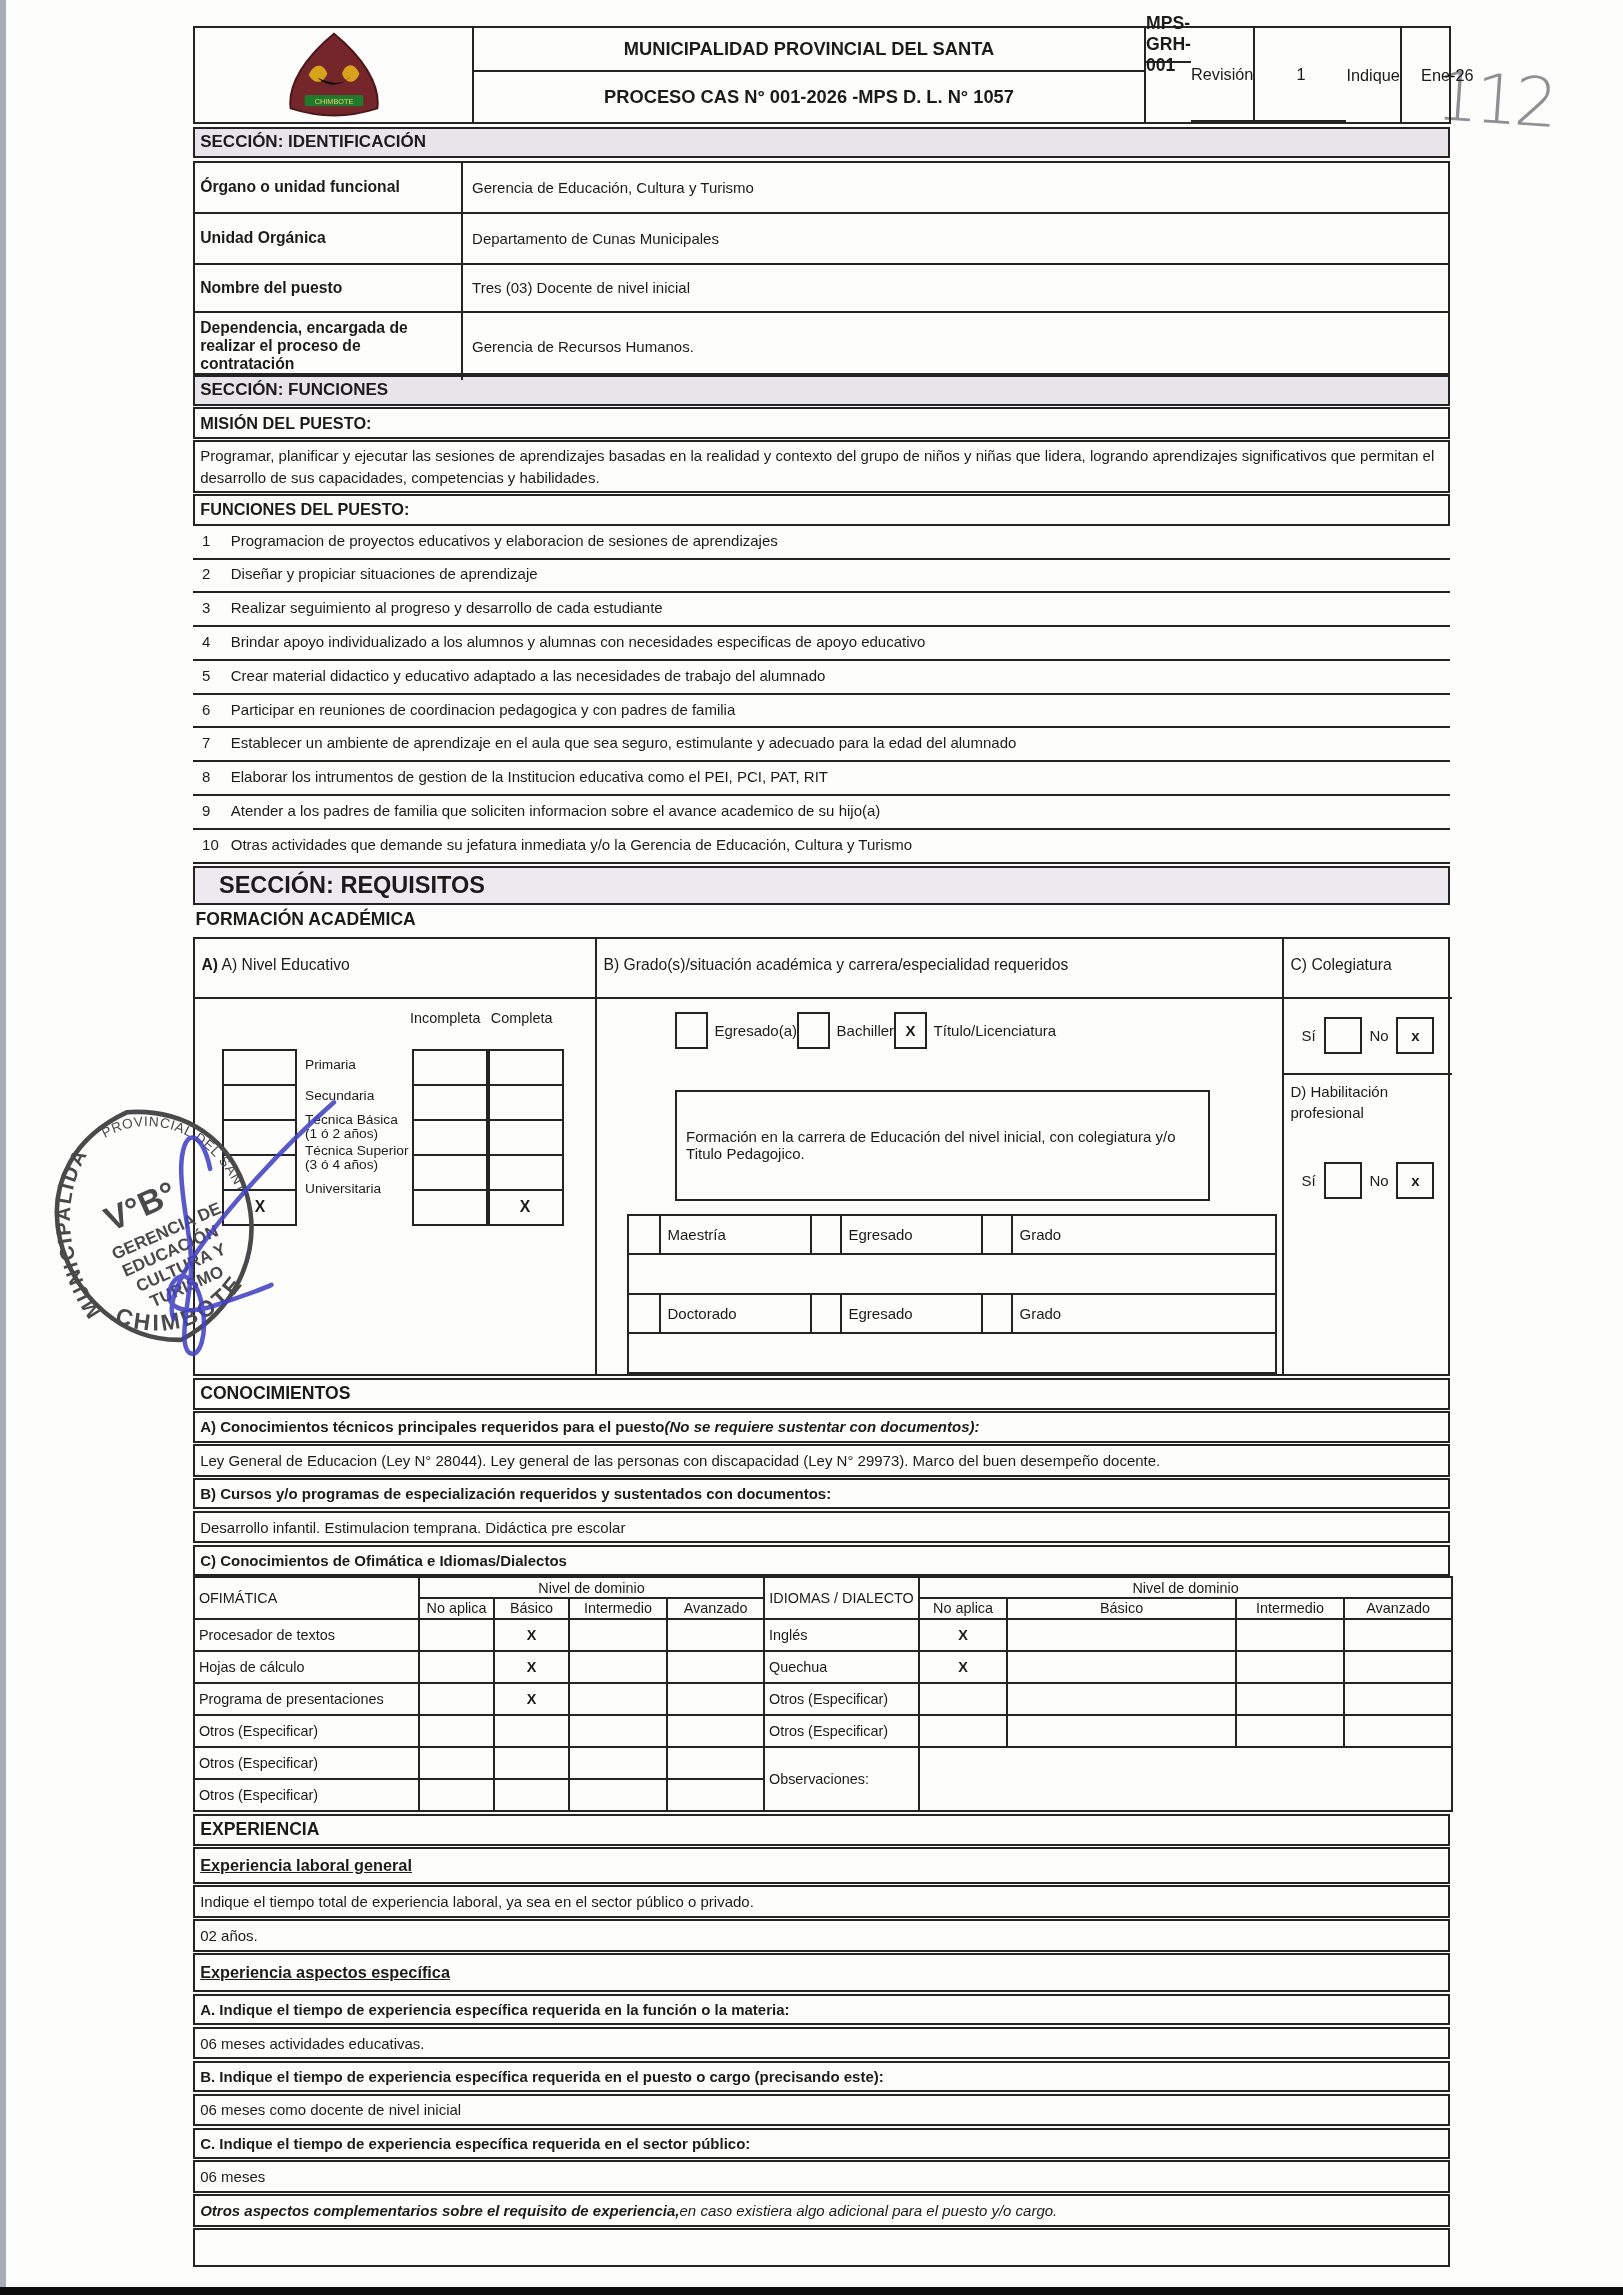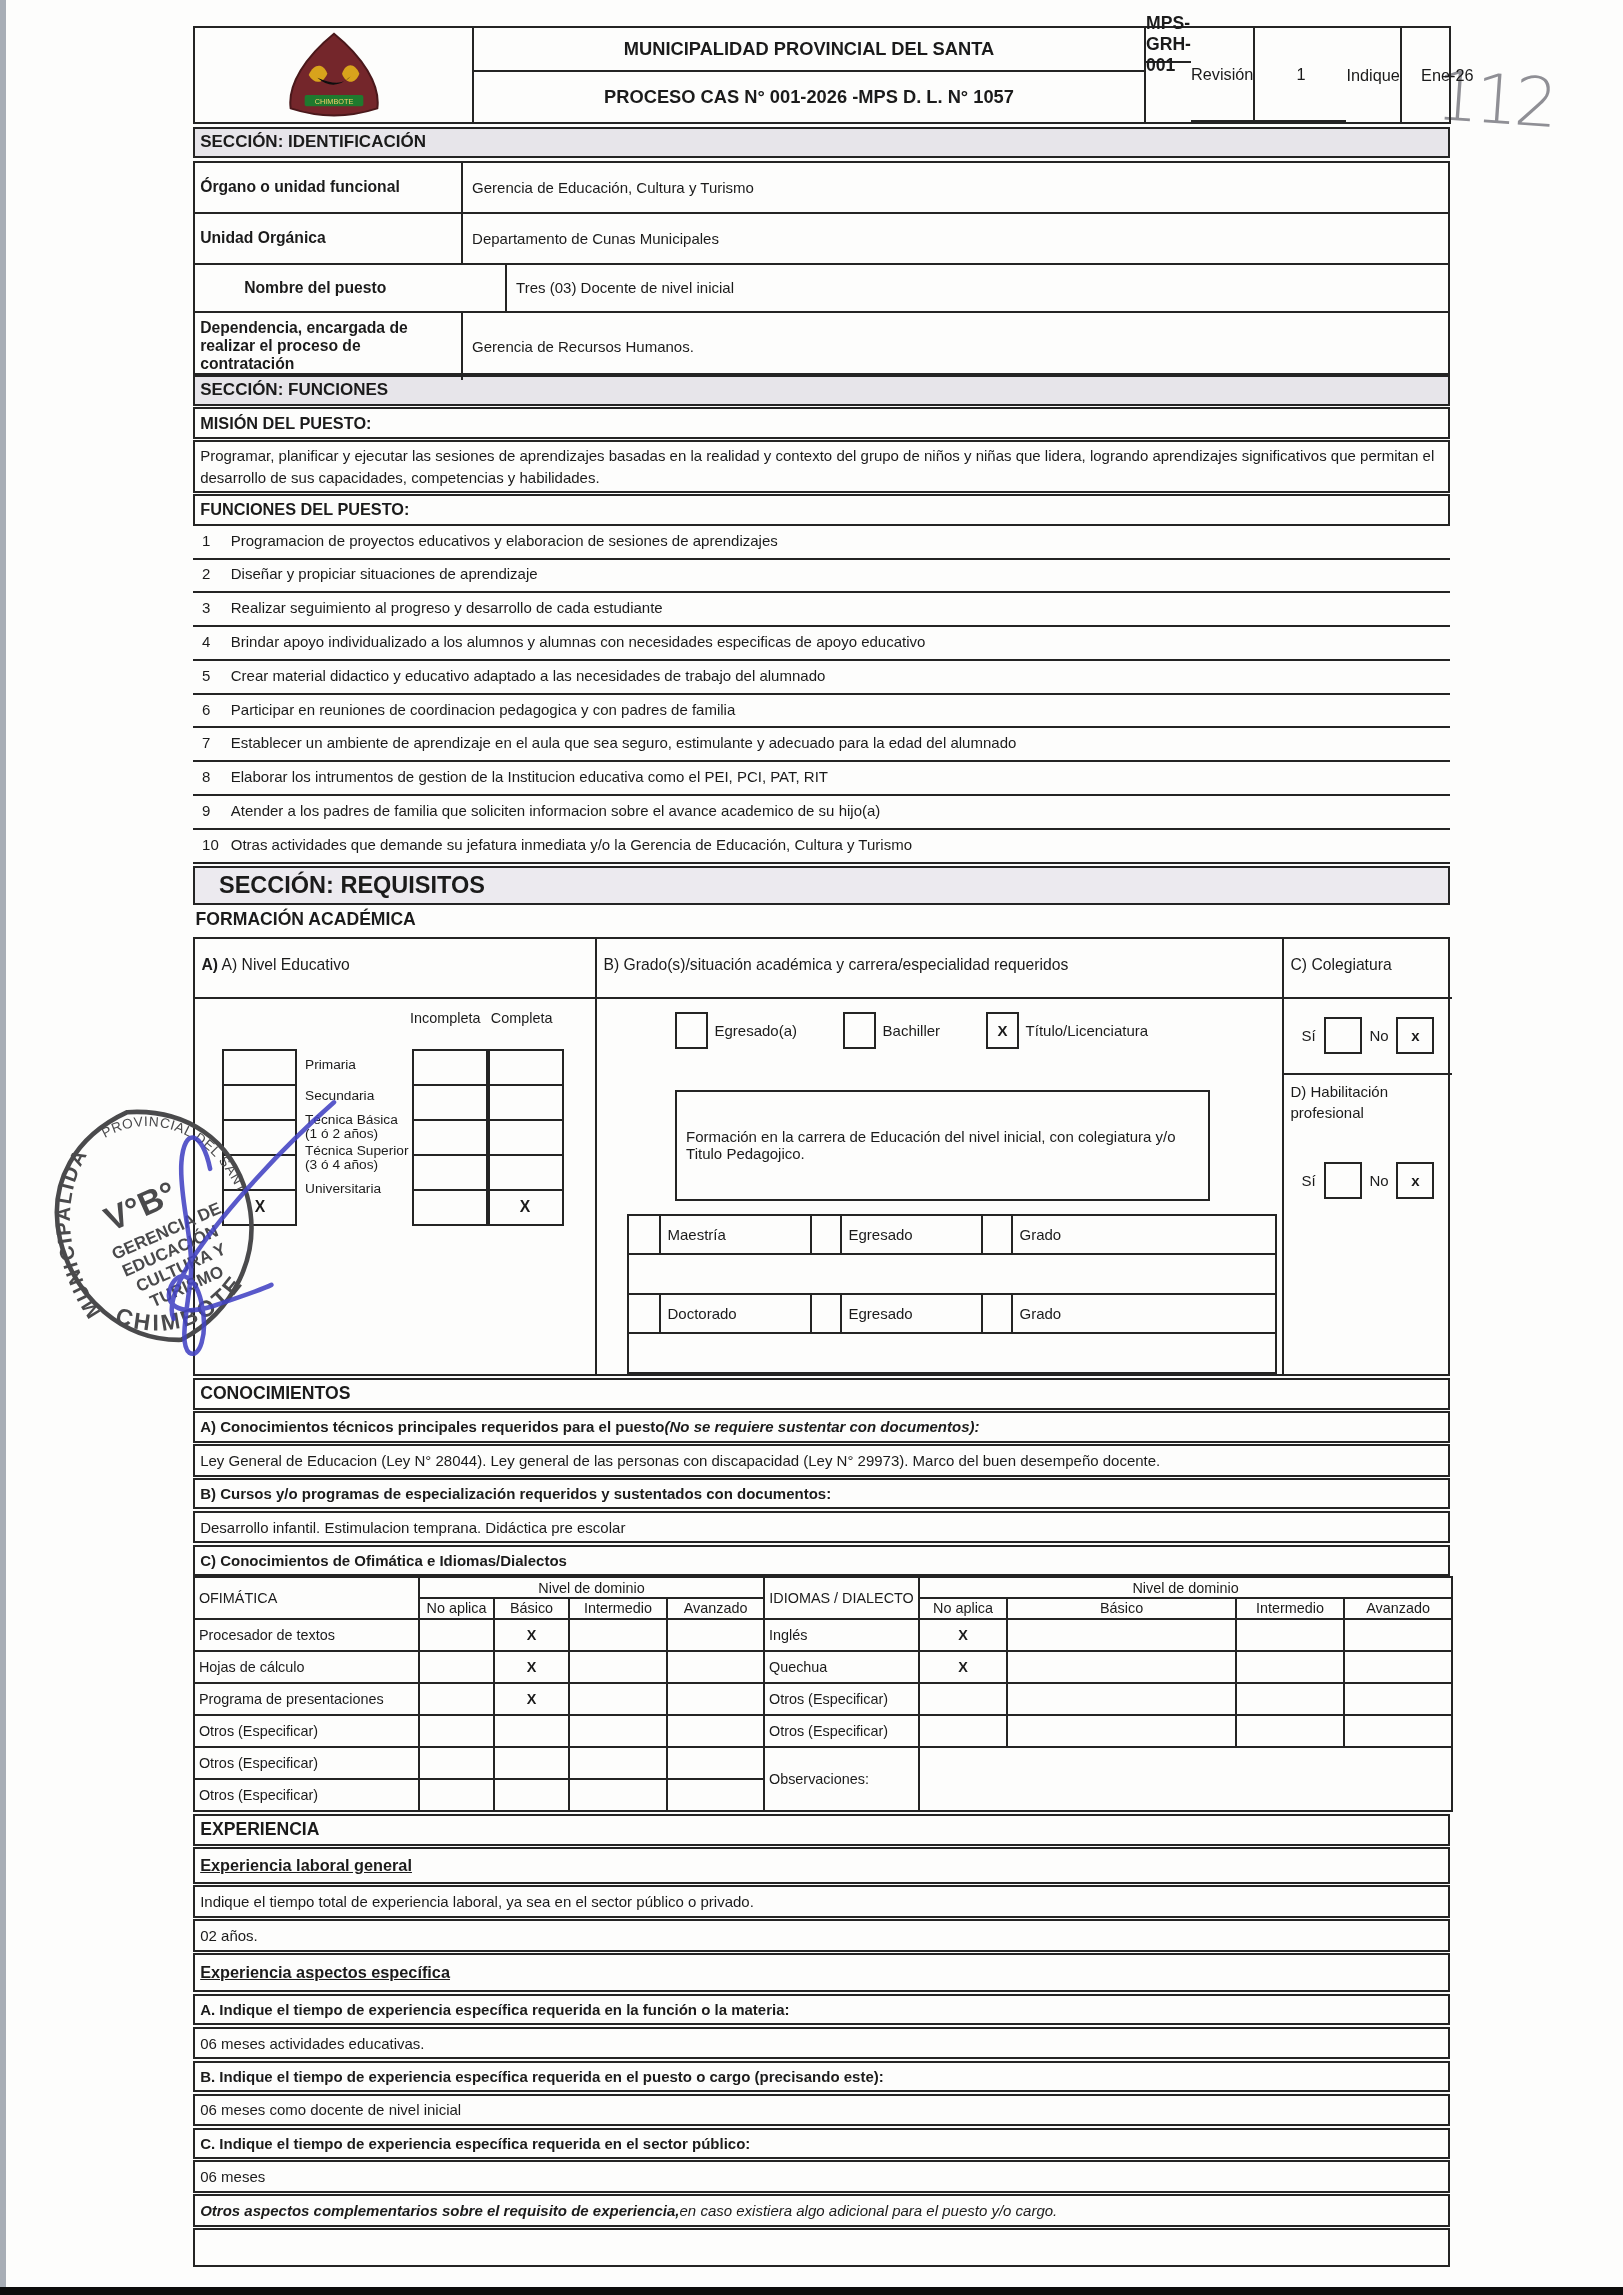--- a/index.html
+++ b/index.html
@@ -45,21 +45,21 @@
   .brd-r{border-right:2px solid #242424;}
   .fa-bodyA{position:relative;height:375px;}
   .inc-comp{position:absolute;left:215px;top:11.8px;width:163px;display:flex;gap:10.4px;font-size:14.4px;}
   .edu-cb-col{position:absolute;left:27.4px;top:52px;}
   .edu-cb{width:71px;height:33px;border:2px solid #242424;margin-top:-2px;display:flex;align-items:center;justify-content:center;font-weight:700;}
   .edu-lab-col{position:absolute;left:110px;top:52px;font-size:13.7px;}
   .edu-lab{height:33px;margin-top:-2px;display:flex;flex-direction:column;justify-content:center;line-height:1.05;}
   .edu-grid{position:absolute;left:219px;top:52px;display:grid;grid-template-columns:74px 74px;}
   .edu-grid > div{width:74px;height:33px;border:2px solid #242424;margin-top:-2px;margin-left:-2px;display:flex;align-items:center;justify-content:center;font-weight:700;}
   .fa-bodyB{position:relative;height:375px;}
-  .gradorow{position:absolute;left:0;top:13px;width:100%;display:flex;gap:46px;padding-left:78px;box-sizing:border-box;}
+  .gradorow{position:absolute;left:0;top:13px;width:100%;display:flex;padding-left:78px;box-sizing:border-box;}
   .cbgrp{display:flex;align-items:center;gap:6.5px;font-size:15px;}
   .cb{width:29px;height:33px;border:2px solid #242424;display:flex;align-items:center;justify-content:center;font-weight:700;flex:none;}
   .carrerabox{position:absolute;left:78px;top:91px;width:535px;height:111px;border:2px solid #242424;display:flex;align-items:center;padding:0 9.1px;box-sizing:border-box;font-size:15px;}
   .mdbox{position:absolute;left:30px;top:215px;width:646px;border:2px solid #242424;}
   .mdrow{display:grid;grid-template-columns:30px 151px 30px 141px 30px 1fr;height:37px;border-bottom:2px solid #242424;}
   .mdrow > div{display:flex;align-items:center;padding-left:6.5px;border-left:2px solid #242424;font-size:15px;}
   .mdrow > div:first-child{border-left:none;}
   .mdgap{height:38px;border-bottom:2px solid #242424;}
   .mdgap.last{border-bottom:none;}
   .fa-bodyC{position:relative;height:375px;font-size:15px;}
@@ -116,21 +116,21 @@
 
   <div class="secbar">SECCIÓN: IDENTIFICACIÓN</div>
   <div class="idrow" style="margin-top:2.6px;height:49px;">
     <div class="lab">Órgano o unidad funcional</div>
     <div class="val">Gerencia de Educación, Cultura y Turismo</div>
   </div>
   <div class="idrow" style="height:49px;">
     <div class="lab">Unidad Orgánica</div>
     <div class="val">Departamento de Cunas Municipales</div>
   </div>
-  <div class="idrow" style="height:46px;padding-left:44px;">
+  <div class="idrow" style="height:46px;">
     <div class="lab">Nombre del puesto</div>
     <div class="val">Tres (03) Docente de nivel inicial</div>
   </div>
   <div class="idrow" style="height:60px;">
     <div class="lab">Dependencia, encargada de realizar el proceso de contratación</div>
     <div class="val">Gerencia de Recursos Humanos.</div>
   </div>
 
   <div class="secbar" style="margin-top:0;">SECCIÓN: FUNCIONES</div>
   <div class="whitebar" style="margin-top:1.3px;">MISIÓN DEL PUESTO:</div>

